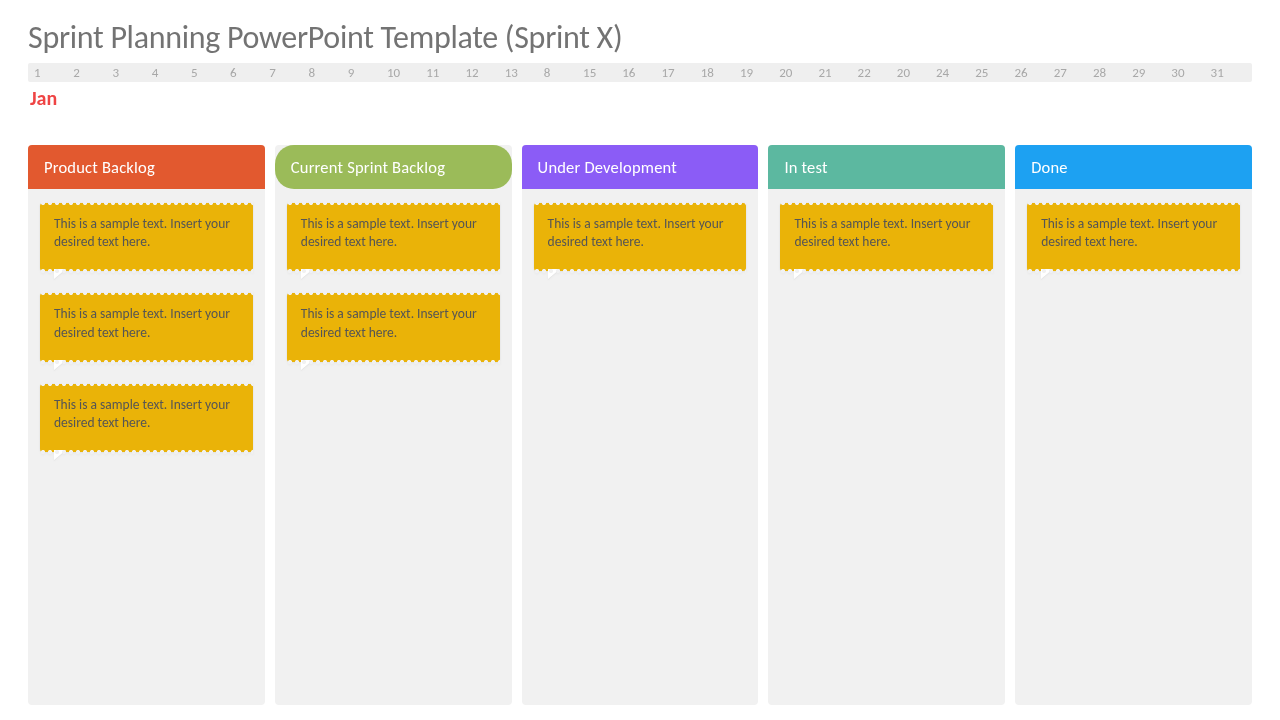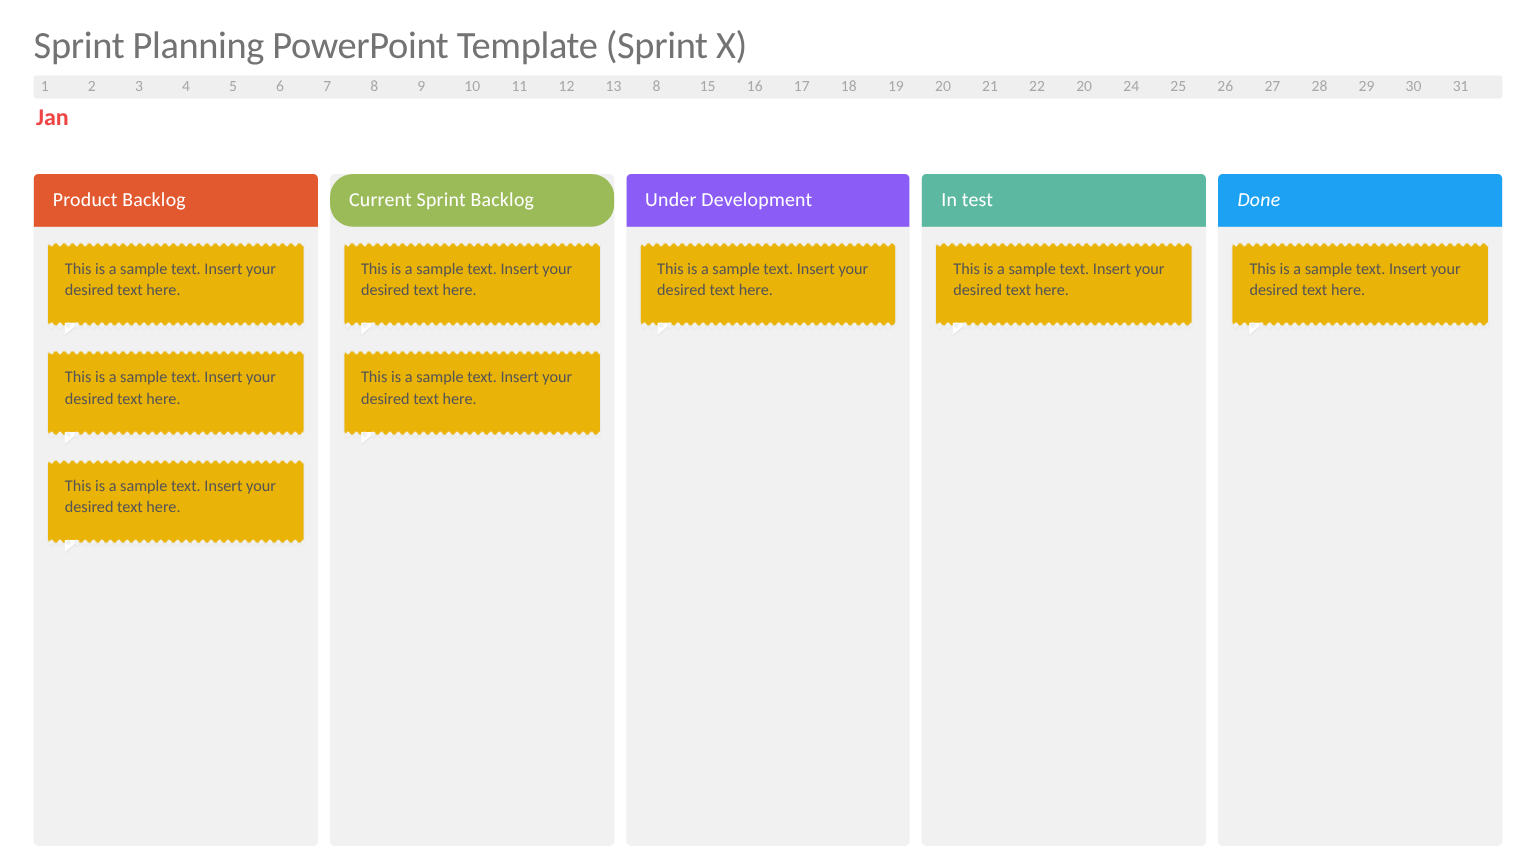--- a/index.html
+++ b/index.html
@@ -166,18 +166,18 @@
         <div class="card">This is a sample text. Insert your desired text here.<div class="tail"></div></div>
       </div>
     </div>
     <div class="col">
       <div class="col-header" style="background: rgb(92, 184, 160);">In test</div>
       <div class="col-body">
         <div class="card">This is a sample text. Insert your desired text here.<div class="tail"></div></div>
       </div>
     </div>
     <div class="col">
-      <div class="col-header" style="background: rgb(29, 161, 242); font-style: italic;">Done</div>
+      <div class="col-header" style="background: rgb(29, 161, 242);">Done</div>
       <div class="col-body">
         <div class="card">This is a sample text. Insert your desired text here.<div class="tail"></div></div>
       </div>
     </div>
   </div>
 
 </body></html>

